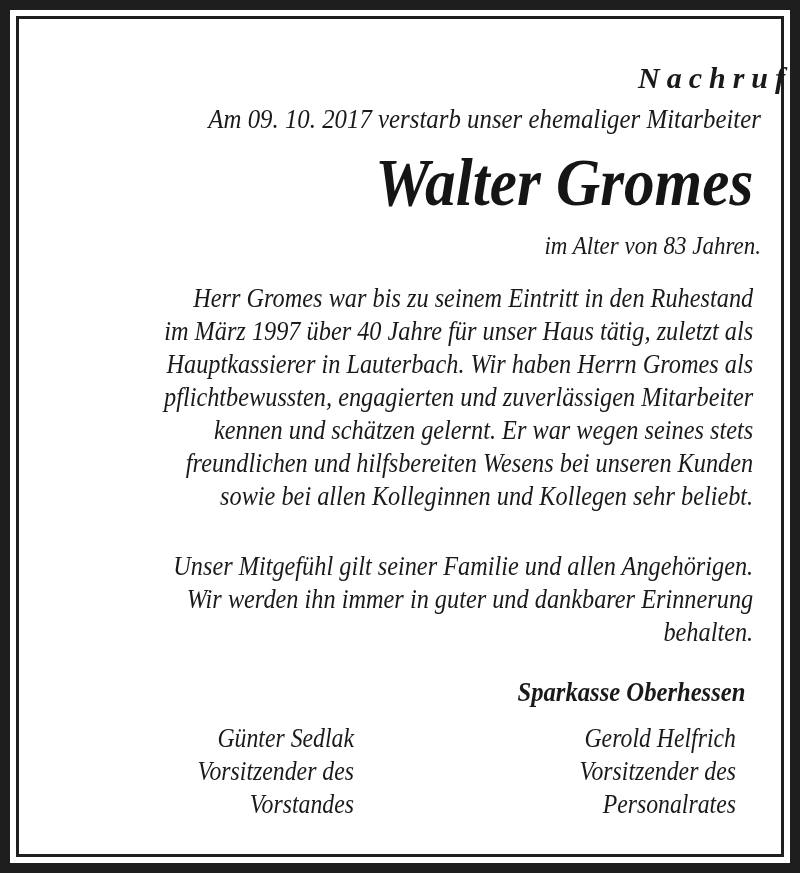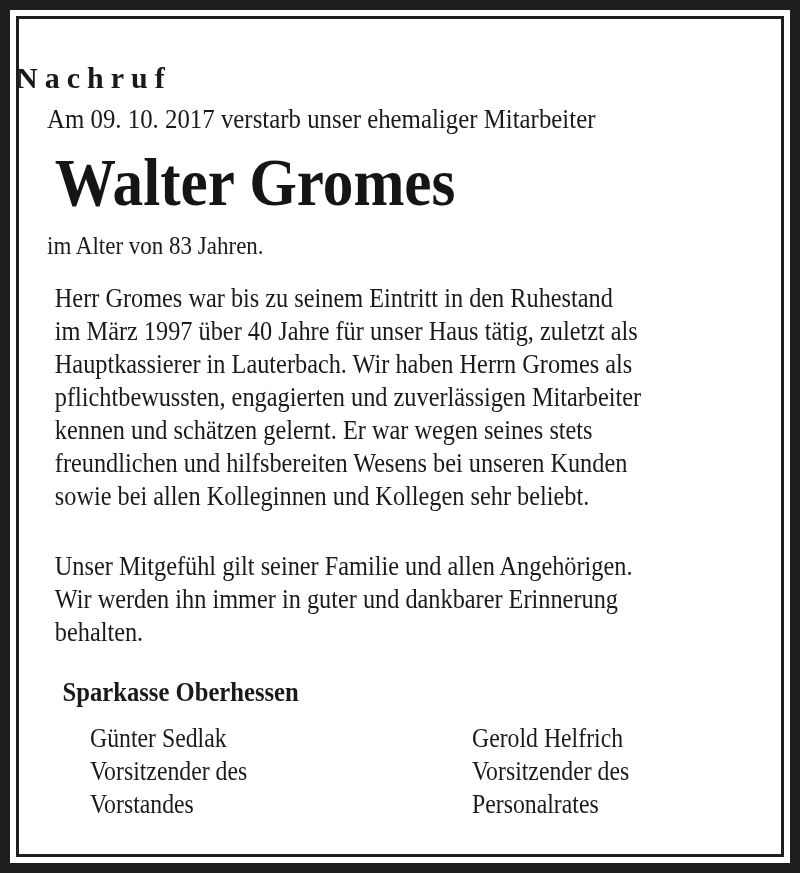--- a/index.html
+++ b/index.html
@@ -27,21 +27,22 @@
       left: 16px; top: 16px;
       width: 768px; height: 841px;
       box-sizing: border-box;
       border: 3px solid #1e1e1e;
       background: #ffffff;
     }
     .content {
       position: absolute;
       left: 16px; top: 16px;
       width: 776px; height: 841px;
-      text-align: left;
+      text-align: right;
+      font-style: italic;
     }
     .heading {
       position: absolute;
       left: 0; right: 0;
       top: 44px;
       font-weight: bold;
       font-size: 30px;
       letter-spacing: 7px;
       line-height: 36px;
     }

